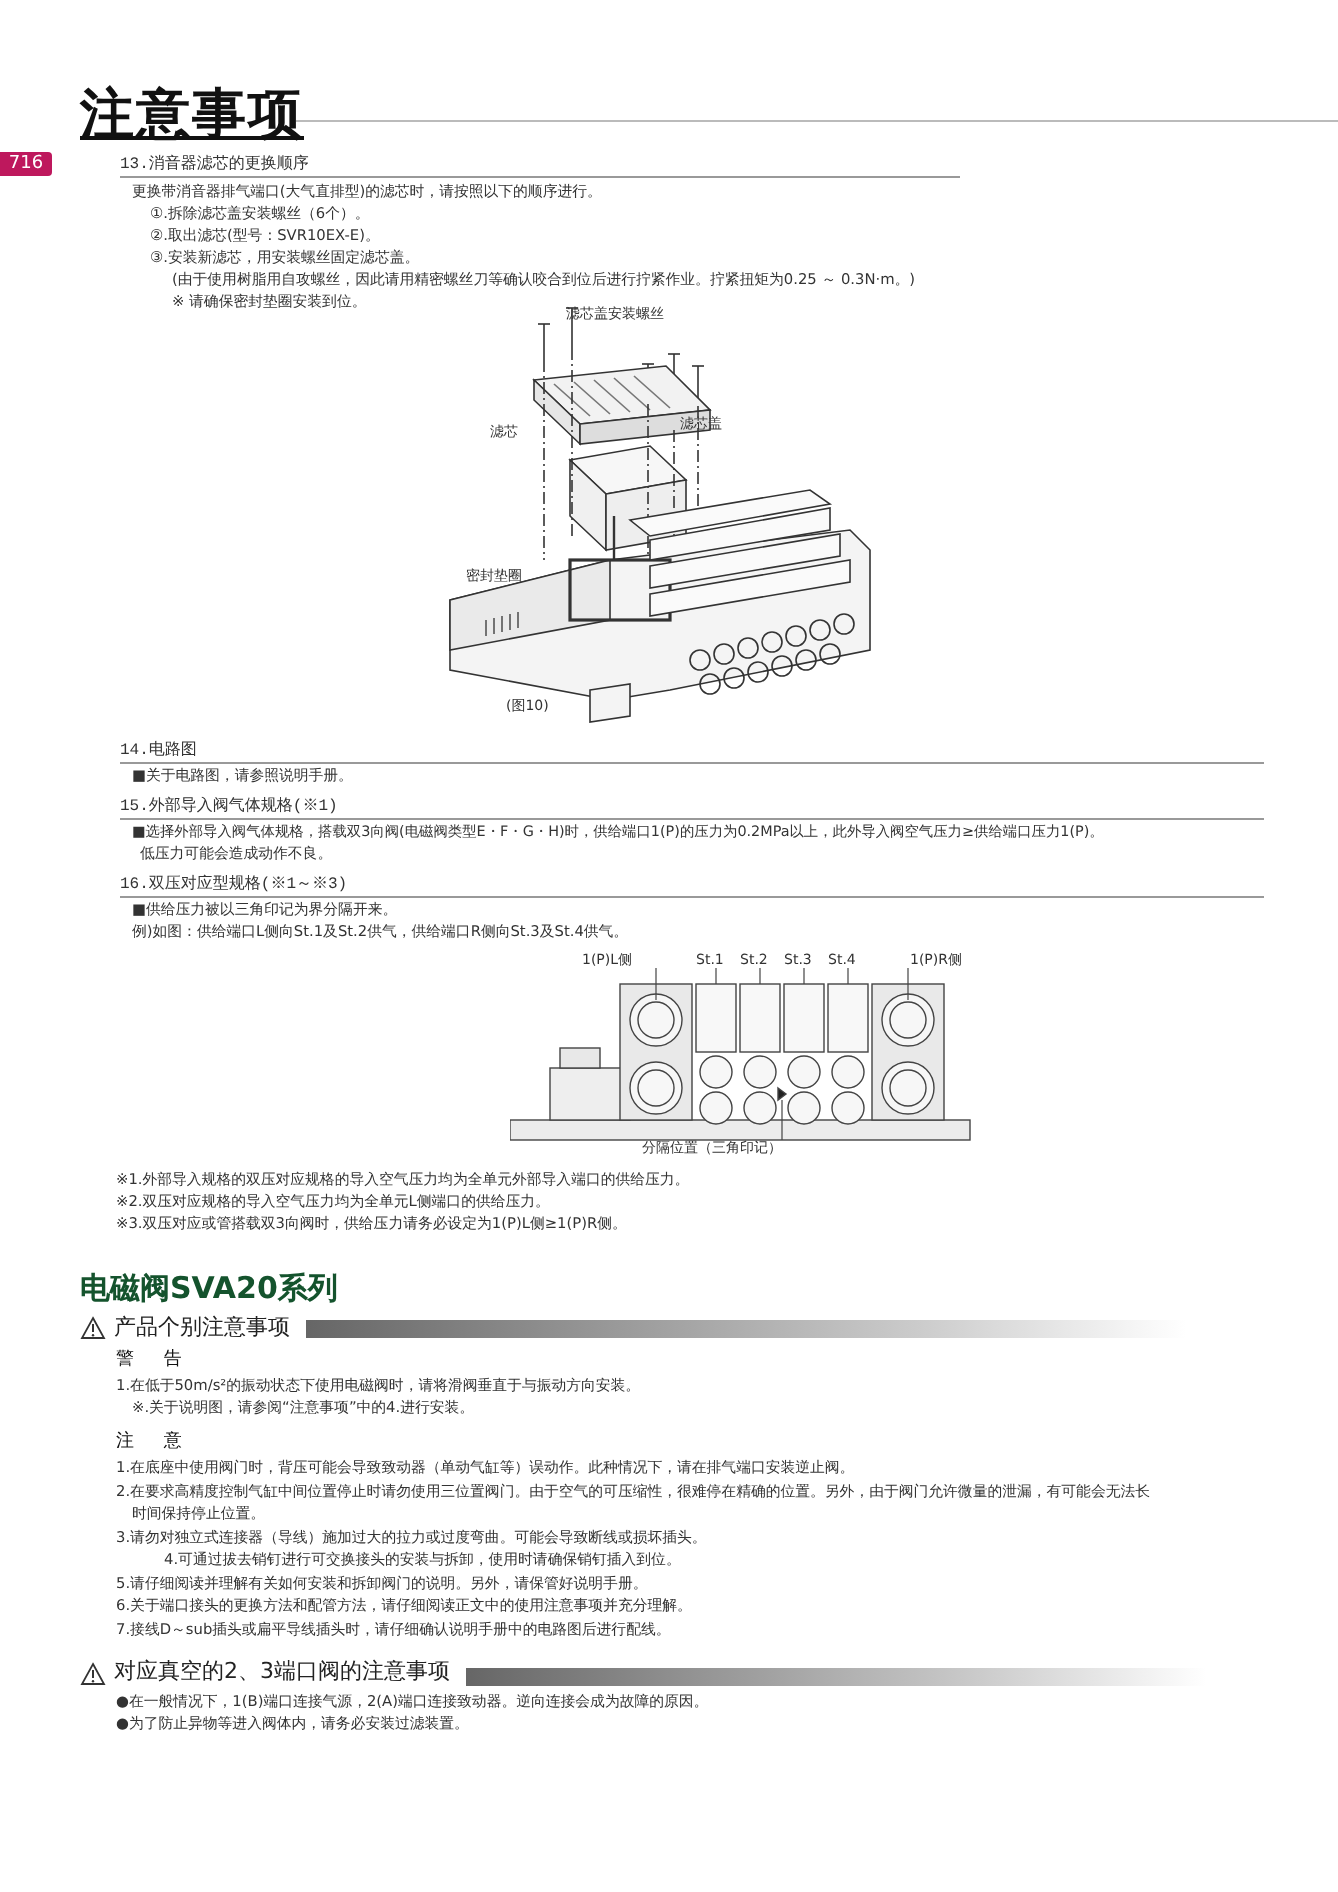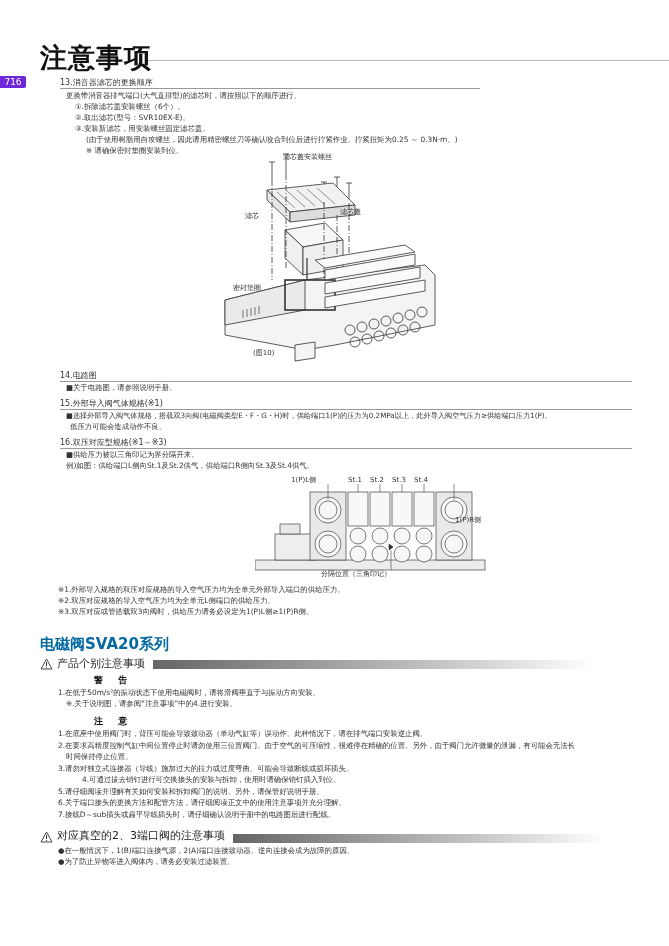--- a/index.html
+++ b/index.html
@@ -1,29 +1,29 @@
 <!DOCTYPE html>
 <html><head>
 <meta charset="utf-8">
 <style>
   html, body { margin:0; padding:0; background:#fff; }
   body { width:669px; height:946px; position:relative; overflow:hidden;
          font-family:"DejaVu Sans","Liberation Sans",sans-serif; color:#333; }
   .abs { position:absolute; }
-  .page-title { left:40px; top:42px; font-size:27px; font-weight:bold; color:#111; letter-spacing:1px; line-height:32px; }
+  .page-title { left:40px; top:42px; font-size:27px; font-weight:bold; color:#111; letter-spacing:1px; line-height:32px;text-decoration:underline; }
   .title-rule { left:148px; top:60px; width:521px; height:1px; background:#bbb; }
-  .page-num { left:0; top:76px; width:26px; height:12px; background:#6d28d9; color:#fff; font-size:9px; line-height:12px; text-align:center; border-radius:0 2px 2px 0; }
-  .sec-head { font-size:8px; color:#333; line-height:11px; }
+  .page-num { left:0; top:76px; width:26px; height:12px; background:#be185d; color:#fff; font-size:9px; line-height:12px; text-align:center; border-radius:0 2px 2px 0; }
+  .sec-head { font-size:8px; color:#333; line-height:11px;font-family:Liberation Mono, monospace; }
   .sec-rule { height:1px; background:#999; }
   .txt { font-size:7.4px; color:#333; line-height:11px; white-space:nowrap; }
   .diag-label { font-size:7px; color:#333; line-height:9px; white-space:nowrap; }
-  .series-title { left:40px; top:634px; font-size:15px; font-weight:bold; color:#0369a1; line-height:20px; }
+  .series-title { left:40px; top:634px; font-size:15px; font-weight:bold; color:#14532d; line-height:20px; }
   .caution-head { font-size:11px; color:#222; line-height:14px; display:flex; align-items:center; }
   .grad-bar { height:9px; background:linear-gradient(to right,#666 0%,#999 35%,#ccc 70%,#fff 100%); }
-  .subhead { font-size:9px; font-weight:bold; color:#111; letter-spacing:6px; line-height:12px;margin-left:36px; }
+  .subhead { font-size:9px; font-weight:normal; color:#111; letter-spacing:6px; line-height:12px; }
   .warn-icon { width:13px; height:12px; margin-right:4px; }
 </style>
 </head>
 <body>
 
 <div class="abs page-title">注意事项</div>
 <div class="abs title-rule"></div>
 <div class="abs page-num">716</div>
 
 <div class="abs sec-head" style="left:60px;top:77px;">13.消音器滤芯的更换顺序</div>
@@ -180,21 +180,21 @@
       <line x1="147" y1="10" x2="147" y2="18"></line>
       <line x1="169" y1="10" x2="169" y2="18"></line>
       <line x1="136" y1="76" x2="136" y2="96"></line>
     </g>
   </svg>
   <div class="abs diag-label" style="left:36px;top:2px;">1(P)L侧</div>
   <div class="abs diag-label" style="left:93px;top:2px;">St.1</div>
   <div class="abs diag-label" style="left:115px;top:2px;">St.2</div>
   <div class="abs diag-label" style="left:137px;top:2px;">St.3</div>
   <div class="abs diag-label" style="left:159px;top:2px;">St.4</div>
-  <div class="abs diag-label" style="left:200px;top:2px;margin-top:40px;">1(P)R侧</div>
+  <div class="abs diag-label" style="left:200px;top:2px;">1(P)R侧</div>
   <div class="abs diag-label" style="left:66px;top:96px;">分隔位置（三角印记）</div>
 </div>
 
 <div class="abs txt" style="left:58px;top:584px;">※1.外部导入规格的双压对应规格的导入空气压力均为全单元外部导入端口的供给压力。</div>
 <div class="abs txt" style="left:58px;top:595px;">※2.双压对应规格的导入空气压力均为全单元L侧端口的供给压力。</div>
 <div class="abs txt" style="left:58px;top:606px;">※3.双压对应或管搭载双3向阀时，供给压力请务必设定为1(P)L侧≥1(P)R侧。</div>
 
 <div class="abs series-title">电磁阀SVA20系列</div>
 
 <div class="abs caution-head" style="left:40px;top:657px;width:600px;">

